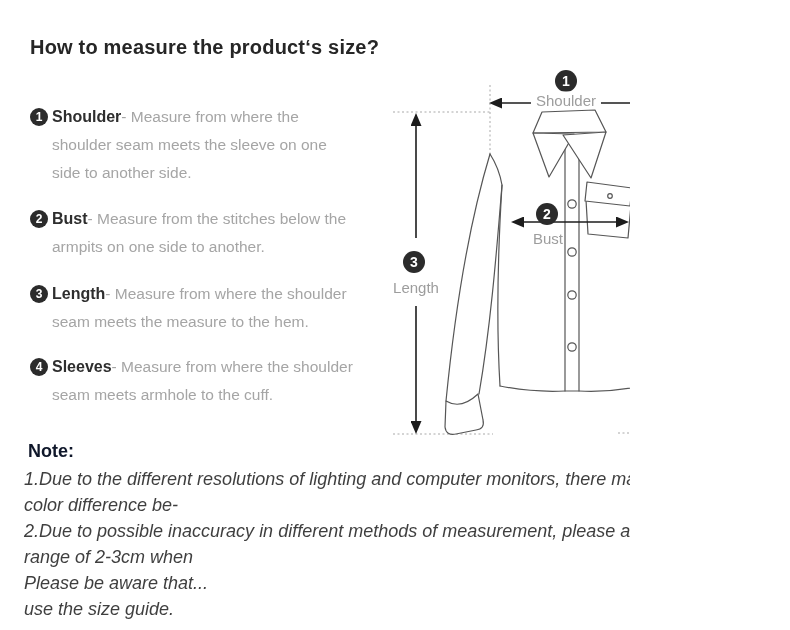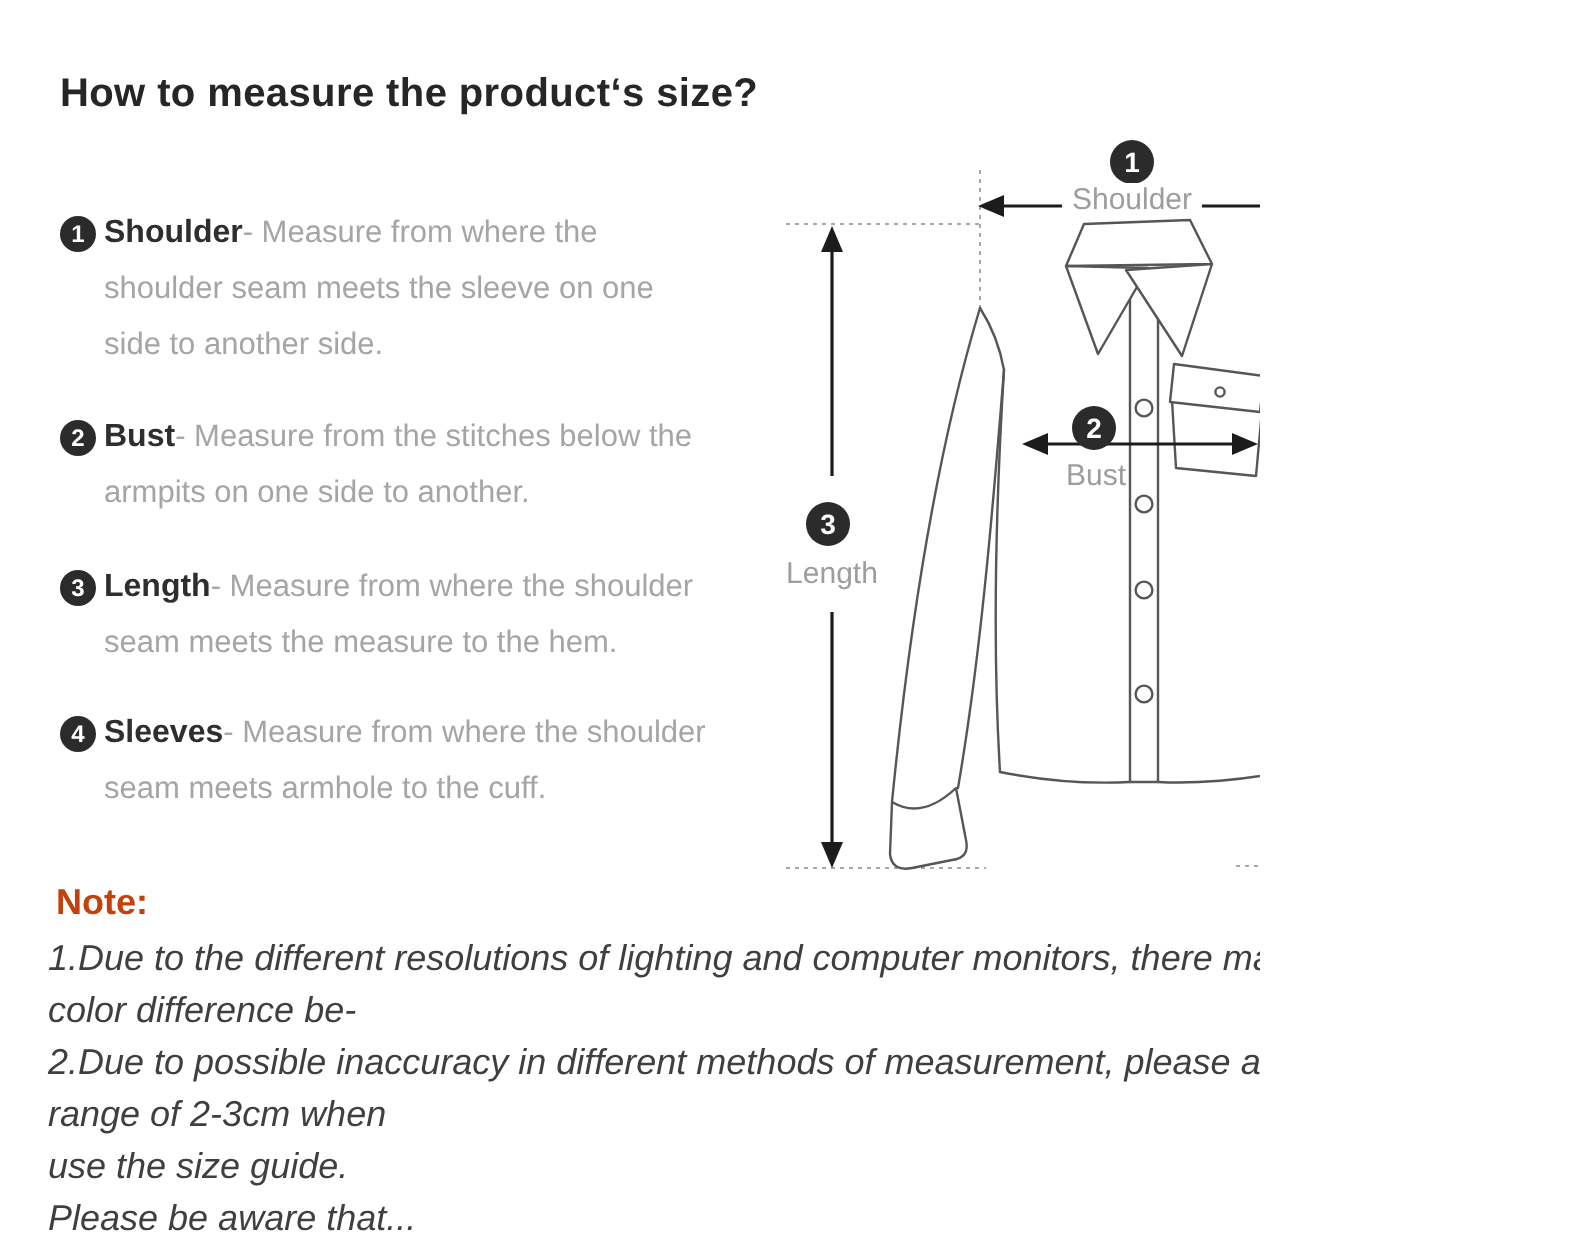--- a/index.html
+++ b/index.html
@@ -44,21 +44,21 @@
     position:absolute; transform:translate(-50%,-50%);
     color:var(--label-gray); font-size:15px; white-space:nowrap;
   }
   #dl-1{left:566px; top:100px; background:#fff; padding:0 5px;}
   #dl-2{left:548px; top:238px;}
   #dl-3{left:416px; top:287px;}
   #dl-4{left:734px; top:294px;}
   
   .note-heading{
     position:absolute; left:28px; top:441px; margin:0;
-    font-size:18px; font-weight:bold; color:#c2410c;
+    font-size:18px; font-weight:bold; color:#0f172a;
   }
   .note-lines{
     position:absolute; left:24px; top:466px; width:752px;
     font-size:18px; font-style:italic; color:var(--note-ink); line-height:26px;
   }
 </style>
 </head>
 <body>
 
 <div class="page">
@@ -155,17 +155,17 @@
 
   <div class="dlabel" id="dl-1">Shoulder</div>
   <div class="dlabel" id="dl-2">Bust</div>
   <div class="dlabel" id="dl-3">Length</div>
   <div class="dlabel" id="dl-4">Sleeves</div>
 
   <h2 class="note-heading">Note:</h2>
   <div class="note-lines">
     <div>1.Due to the different resolutions of lighting and computer monitors, there may be a slight color difference be-</div>
     <div>2.Due to possible inaccuracy in different methods of measurement, please allow an error range of 2-3cm when</div>
+    <div>Please be aware that...</div>
     <div>use the size guide.</div>
-    <div>Please be aware that...</div>
   </div>
 
 </div>
 
 </body></html>

